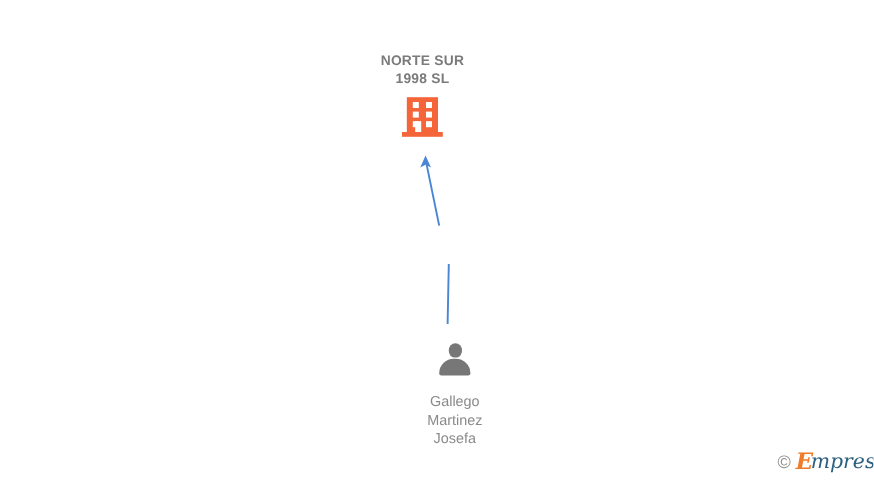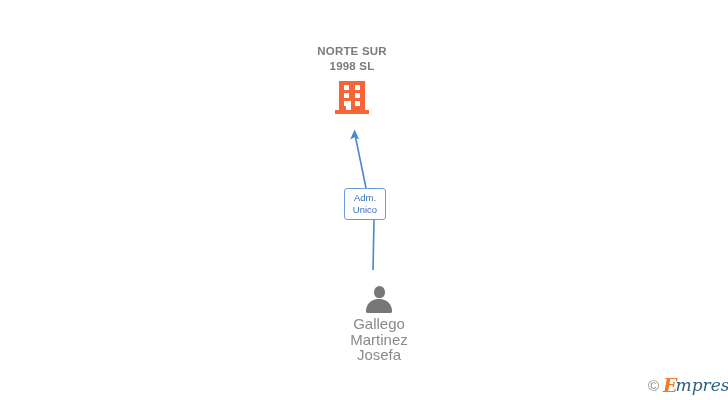--- a/index.html
+++ b/index.html
@@ -134,22 +134,22 @@
   .prs-body {
     position: absolute;
     left: 1px;
     top: 13px;
     width: 26px;
     height: 14px;
     background: #777777;
     border-radius: 13px 13px 2px 2px;
   }
   #person-name {
-    margin-top: 3px;
-    font-size: 15px;
+    margin-top: 14px;
+    font-size: 12px;
     color: #8a8a8a;
     line-height: 15.5px;
     white-space: pre-line;
   }
 
   
   #watermark {
     position: absolute;
     left: 648px;
     top: 376px;
@@ -202,24 +202,20 @@
       <div class="bld-win" style="left:9px;  top:4px;"></div>
       <div class="bld-win" style="left:20px; top:4px;"></div>
       <div class="bld-win" style="left:9px;  top:12px;"></div>
       <div class="bld-win" style="left:20px; top:12px;"></div>
       <div class="bld-win" style="left:9px;  top:20px;"></div>
       <div class="bld-win" style="left:20px; top:20px;"></div>
       <div class="bld-door"></div>
     </div>
   </div>
 
-  <div id="relation-box">
-    <div id="relation-label">Adm.
-Unico</div>
-  </div>
 
   <div id="person-node">
     <div id="person-icon">
       <div class="prs-head"></div>
       <div class="prs-body"></div>
     </div>
     <div id="person-name">Gallego
 Martinez
 Josefa</div>
   </div>

